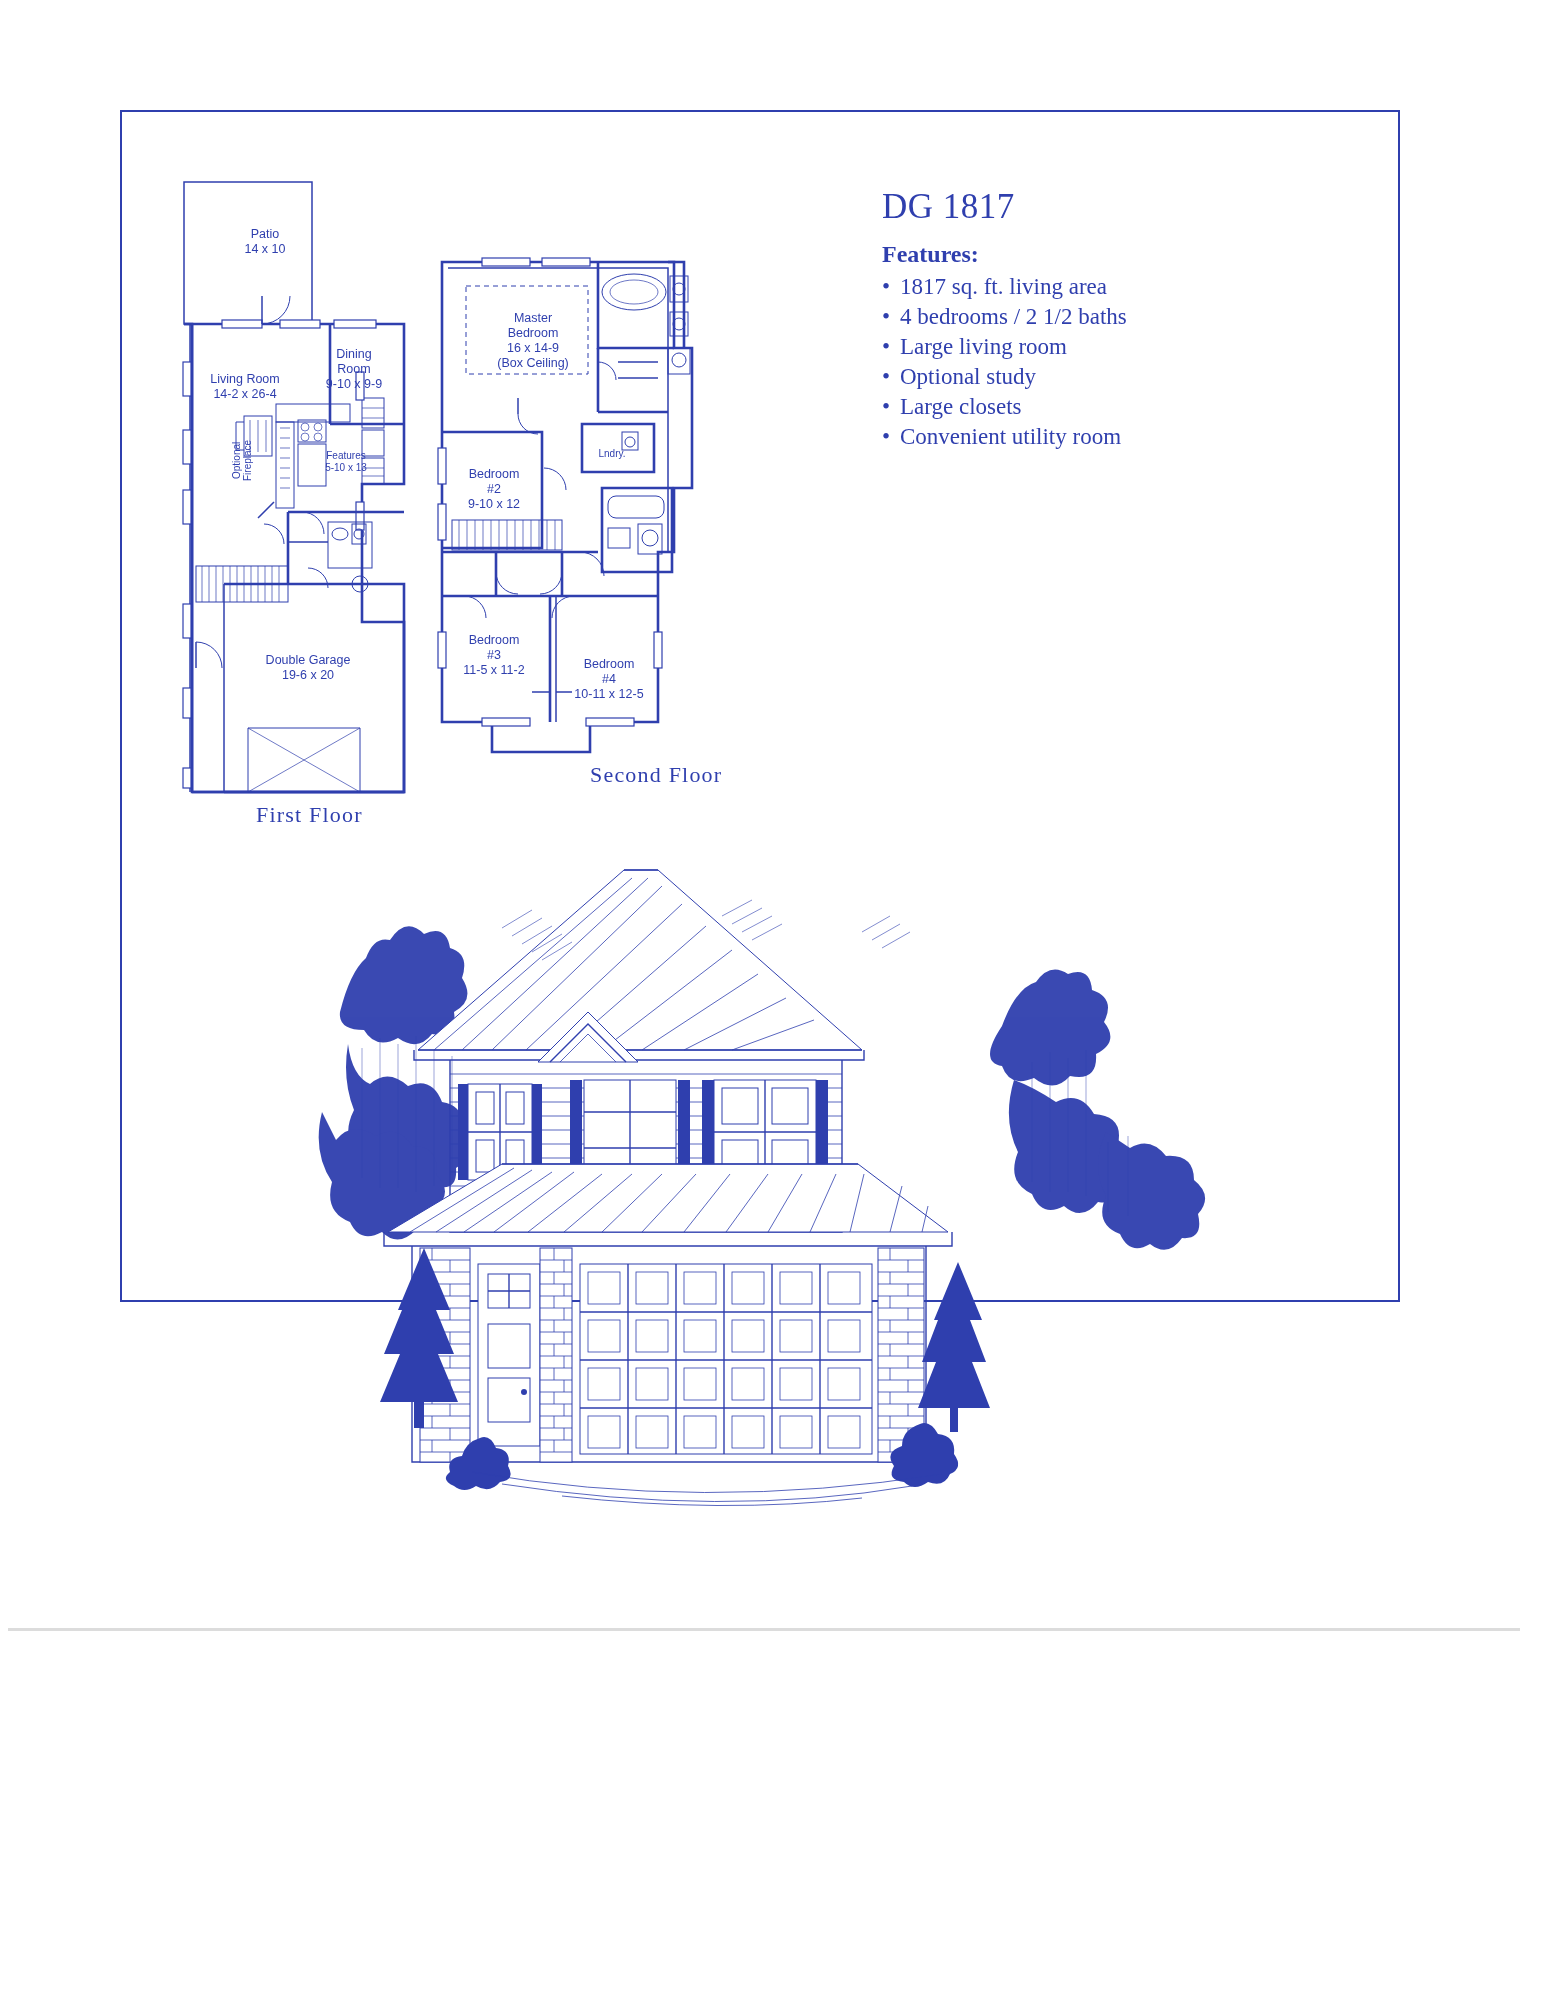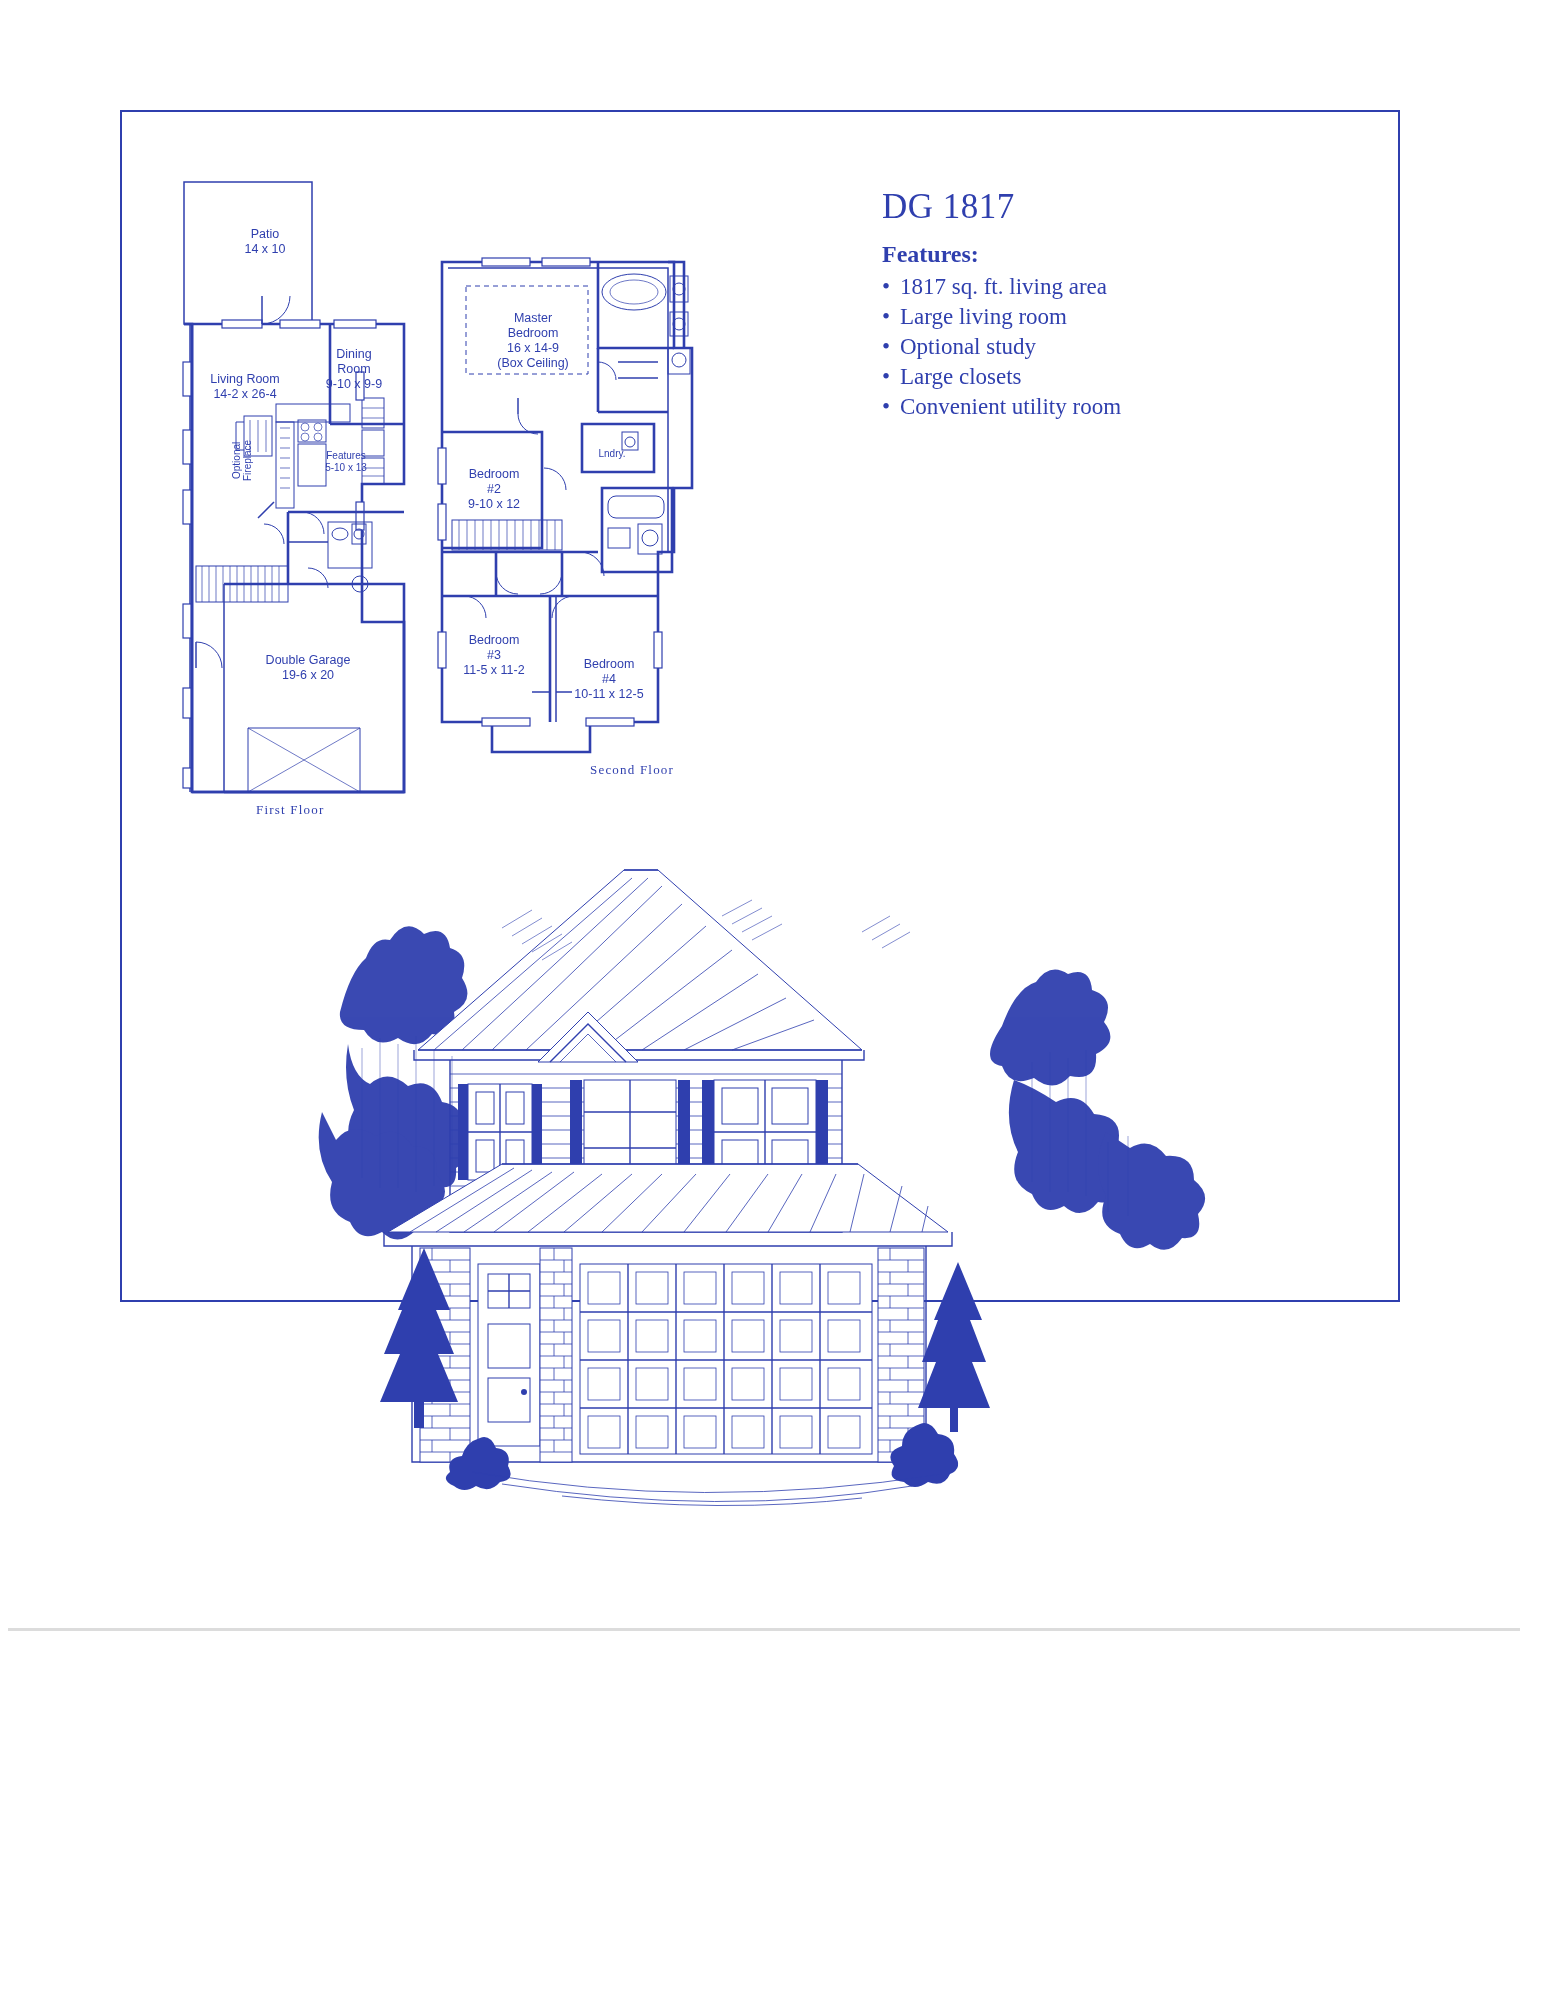--- a/index.html
+++ b/index.html
@@ -73,21 +73,21 @@
     position: absolute;
     left: 0;
     top: 0;
   }
 
   
   .plan-area { position: absolute; }
   .plan-caption {
     position: absolute;
     font-family: "Liberation Serif", serif;
-    font-size: 13px;
+    font-size: 22px;
     letter-spacing: 1.2px;
     color: #2f3fae;
     white-space: nowrap;
   }
   .room-label {
     position: absolute;
     font-family: "Liberation Sans", sans-serif;
     font-size: 12.5px;
     line-height: 15px;
     color: #2f3fae;
@@ -133,20 +133,21 @@
 
 <div class="sheet-shadow"></div>
 
 <div class="sheet">
 
   <div class="title-block">
     <div class="plan-title">DG 1817</div>
     <div class="features-label">Features:</div>
     <ul class="features-list">
       <li>1817 sq. ft. living area</li>
+      <li>4 bedrooms / 2 1/2 baths</li>
       <li>Large living room</li>
       <li>Optional study</li>
       <li>Large closets</li>
       <li>Convenient utility room</li>
     </ul>
   </div>
 
   <div class="plan-area" style="left:30px; top:60px; width:330px; height:680px;">
     <svg width="330" height="680" viewBox="0 0 330 680">
 

